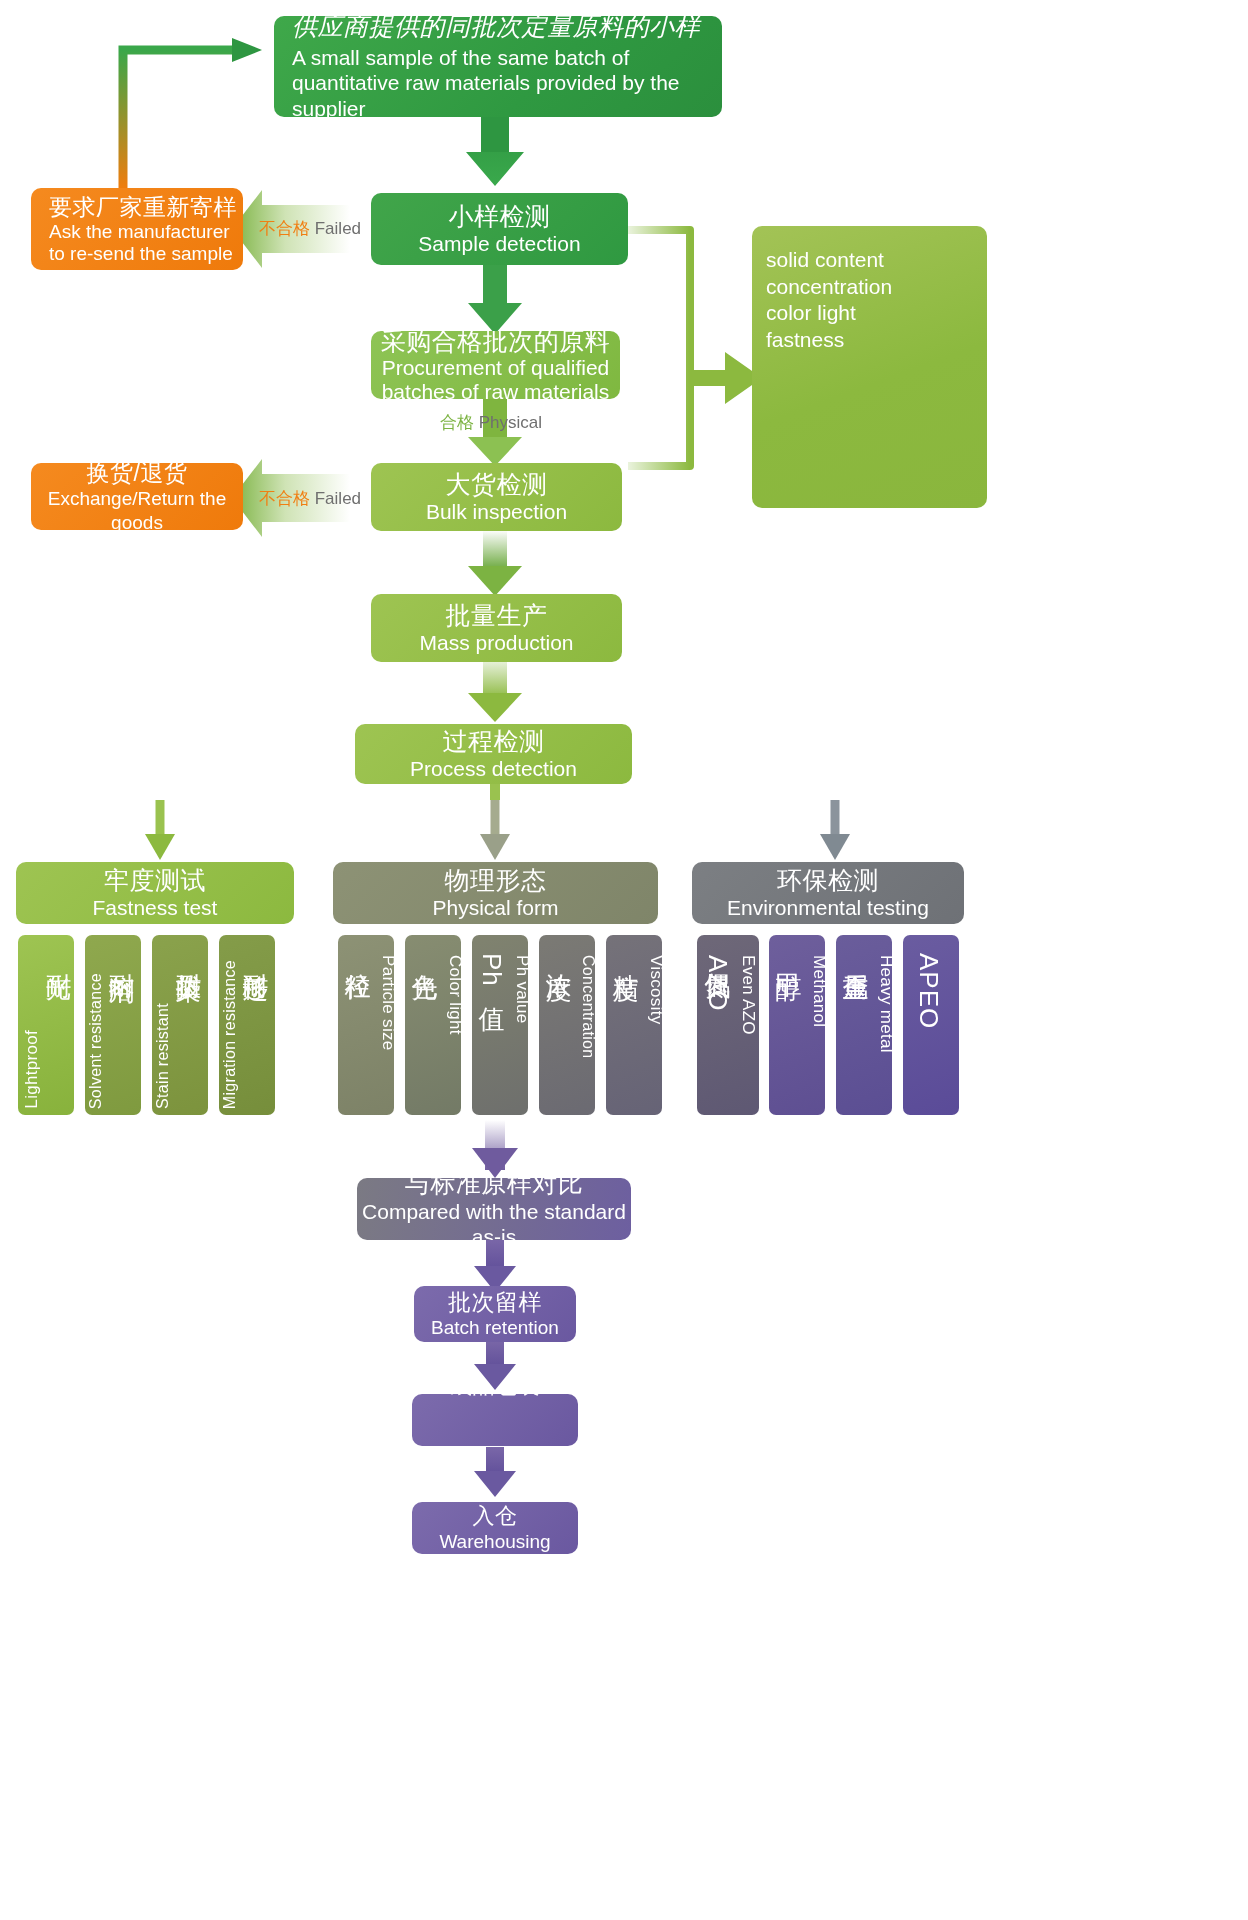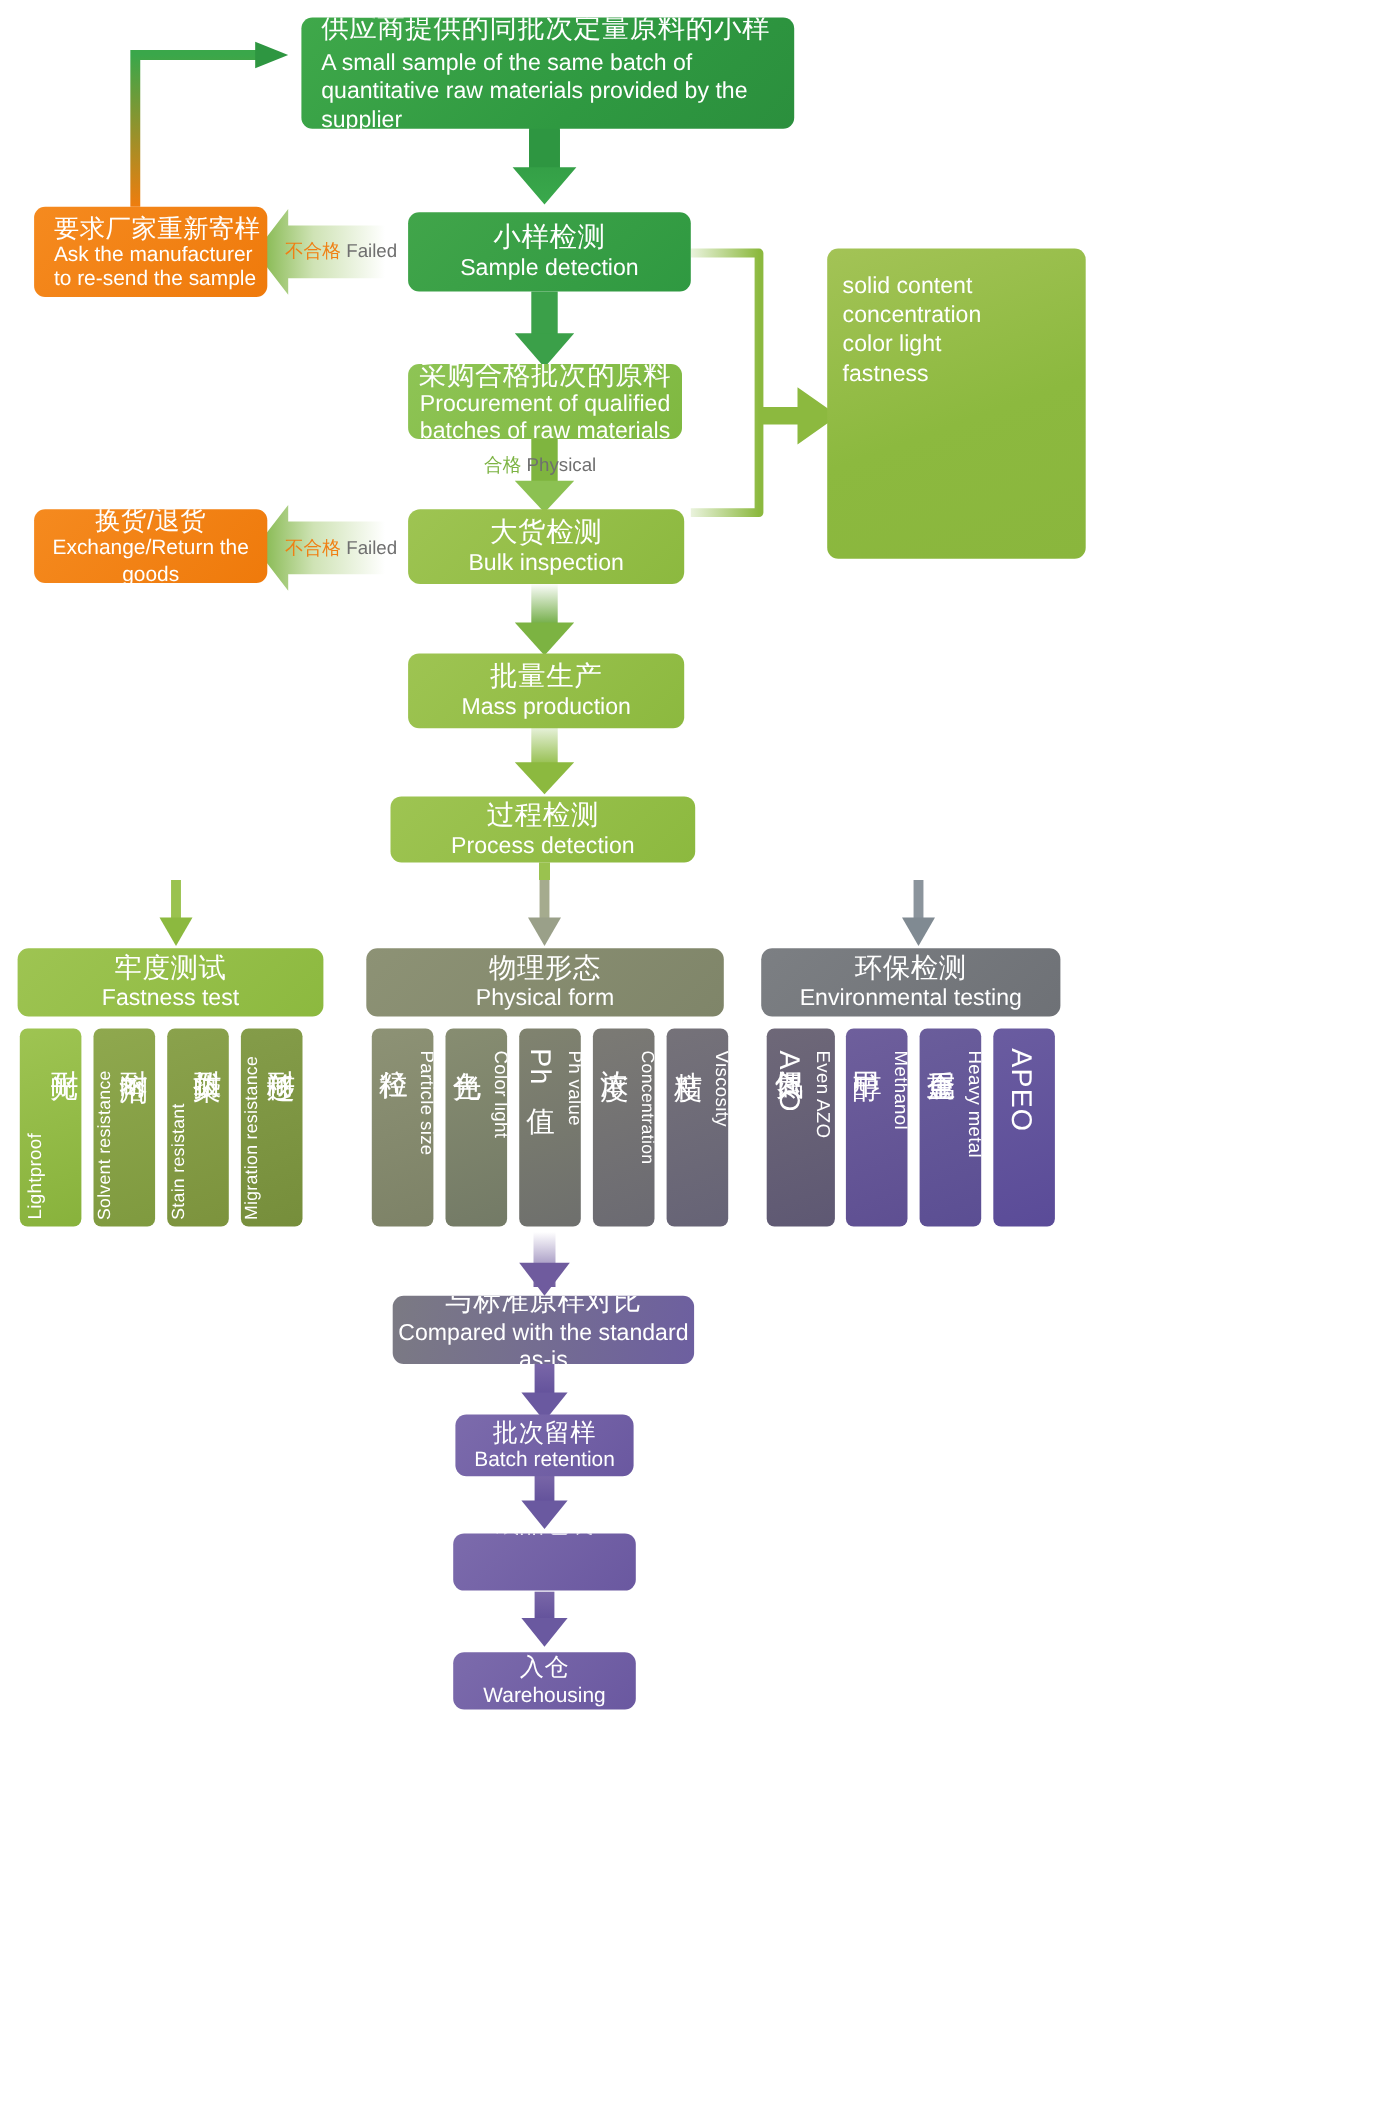--- a/index.html
+++ b/index.html
@@ -151,40 +151,40 @@
     <path d="M474 1266 L516 1266 L495 1292 Z" fill="#6a59a0"></path>
 
     <rect x="486" y="1340" width="18" height="30" fill="url(#gPurple)"></rect>
     <path d="M474 1364 L516 1364 L495 1390 Z" fill="#6a59a0"></path>
 
     <rect x="486" y="1447" width="18" height="30" fill="url(#gPurple)"></rect>
     <path d="M474 1471 L516 1471 L495 1497 Z" fill="#6a59a0"></path>
   </svg>
 
   <div class="box lefted" style="left:274px; top:16px; width:448px; height:101px; background:linear-gradient(135deg,#3fa84a 0%,#2f9941 60%,#2b8f3d 100%);">
-    <div class="cn" style="padding-right:16px;">供应商提供的同批次定量原料的小样</div>
+    <div class="cn" style="padding-right:16px;font-style:italic;">供应商提供的同批次定量原料的小样</div>
     <div class="en" style="padding-right:20px; margin-top:3px;">A small sample of the same batch of quantitative raw materials provided by the supplier</div>
   </div>
 
   <div class="box center" style="left:371px; top:193px; width:257px; height:72px; background:linear-gradient(135deg,#41a54a 0%,#2f9941 100%);">
     <div class="cn">小样检测</div>
     <div class="en">Sample detection</div>
   </div>
 
   <div class="box lefted" style="left:31px; top:188px; width:212px; height:82px; background:linear-gradient(135deg,#f58a1f 0%,#ef7a0b 100%);">
     <div class="cn" style="font-size:23px;">要求厂家重新寄样</div>
     <div class="en" style="font-size:19px; line-height:1.15; padding-right:4px;">Ask the manufacturer to re-send the sample</div>
   </div>
 
   <div class="box center" style="left:371px; top:331px; width:249px; height:68px; background:linear-gradient(135deg,#8ec455 0%,#7fb840 100%);">
     <div class="cn">采购合格批次的原料</div>
     <div class="en" style="line-height:1.15;">Procurement of qualified batches of raw materials</div>
   </div>
 
-  <div class="box center" style="left:371px; top:463px; width:251px; height:68px; background:linear-gradient(135deg,#9ec452 0%,#8cb93f 100%);border-radius:11px;">
+  <div class="box center" style="left:371px; top:463px; width:251px; height:68px; background:linear-gradient(135deg,#9ec452 0%,#8cb93f 100%);">
     <div class="cn">大货检测</div>
     <div class="en">Bulk inspection</div>
   </div>
 
   <div class="box center" style="left:31px; top:463px; width:212px; height:67px; background:linear-gradient(135deg,#f58a1f 0%,#ef7a0b 100%);">
     <div class="cn" style="font-size:23px;">换货/退货</div>
     <div class="en" style="font-size:19px;">Exchange/Return the goods</div>
   </div>
 
   <div class="box lefted panel" style="left:752px; top:226px; width:235px; height:282px; padding-left:14px; justify-content:flex-start; padding-top:14px;">

